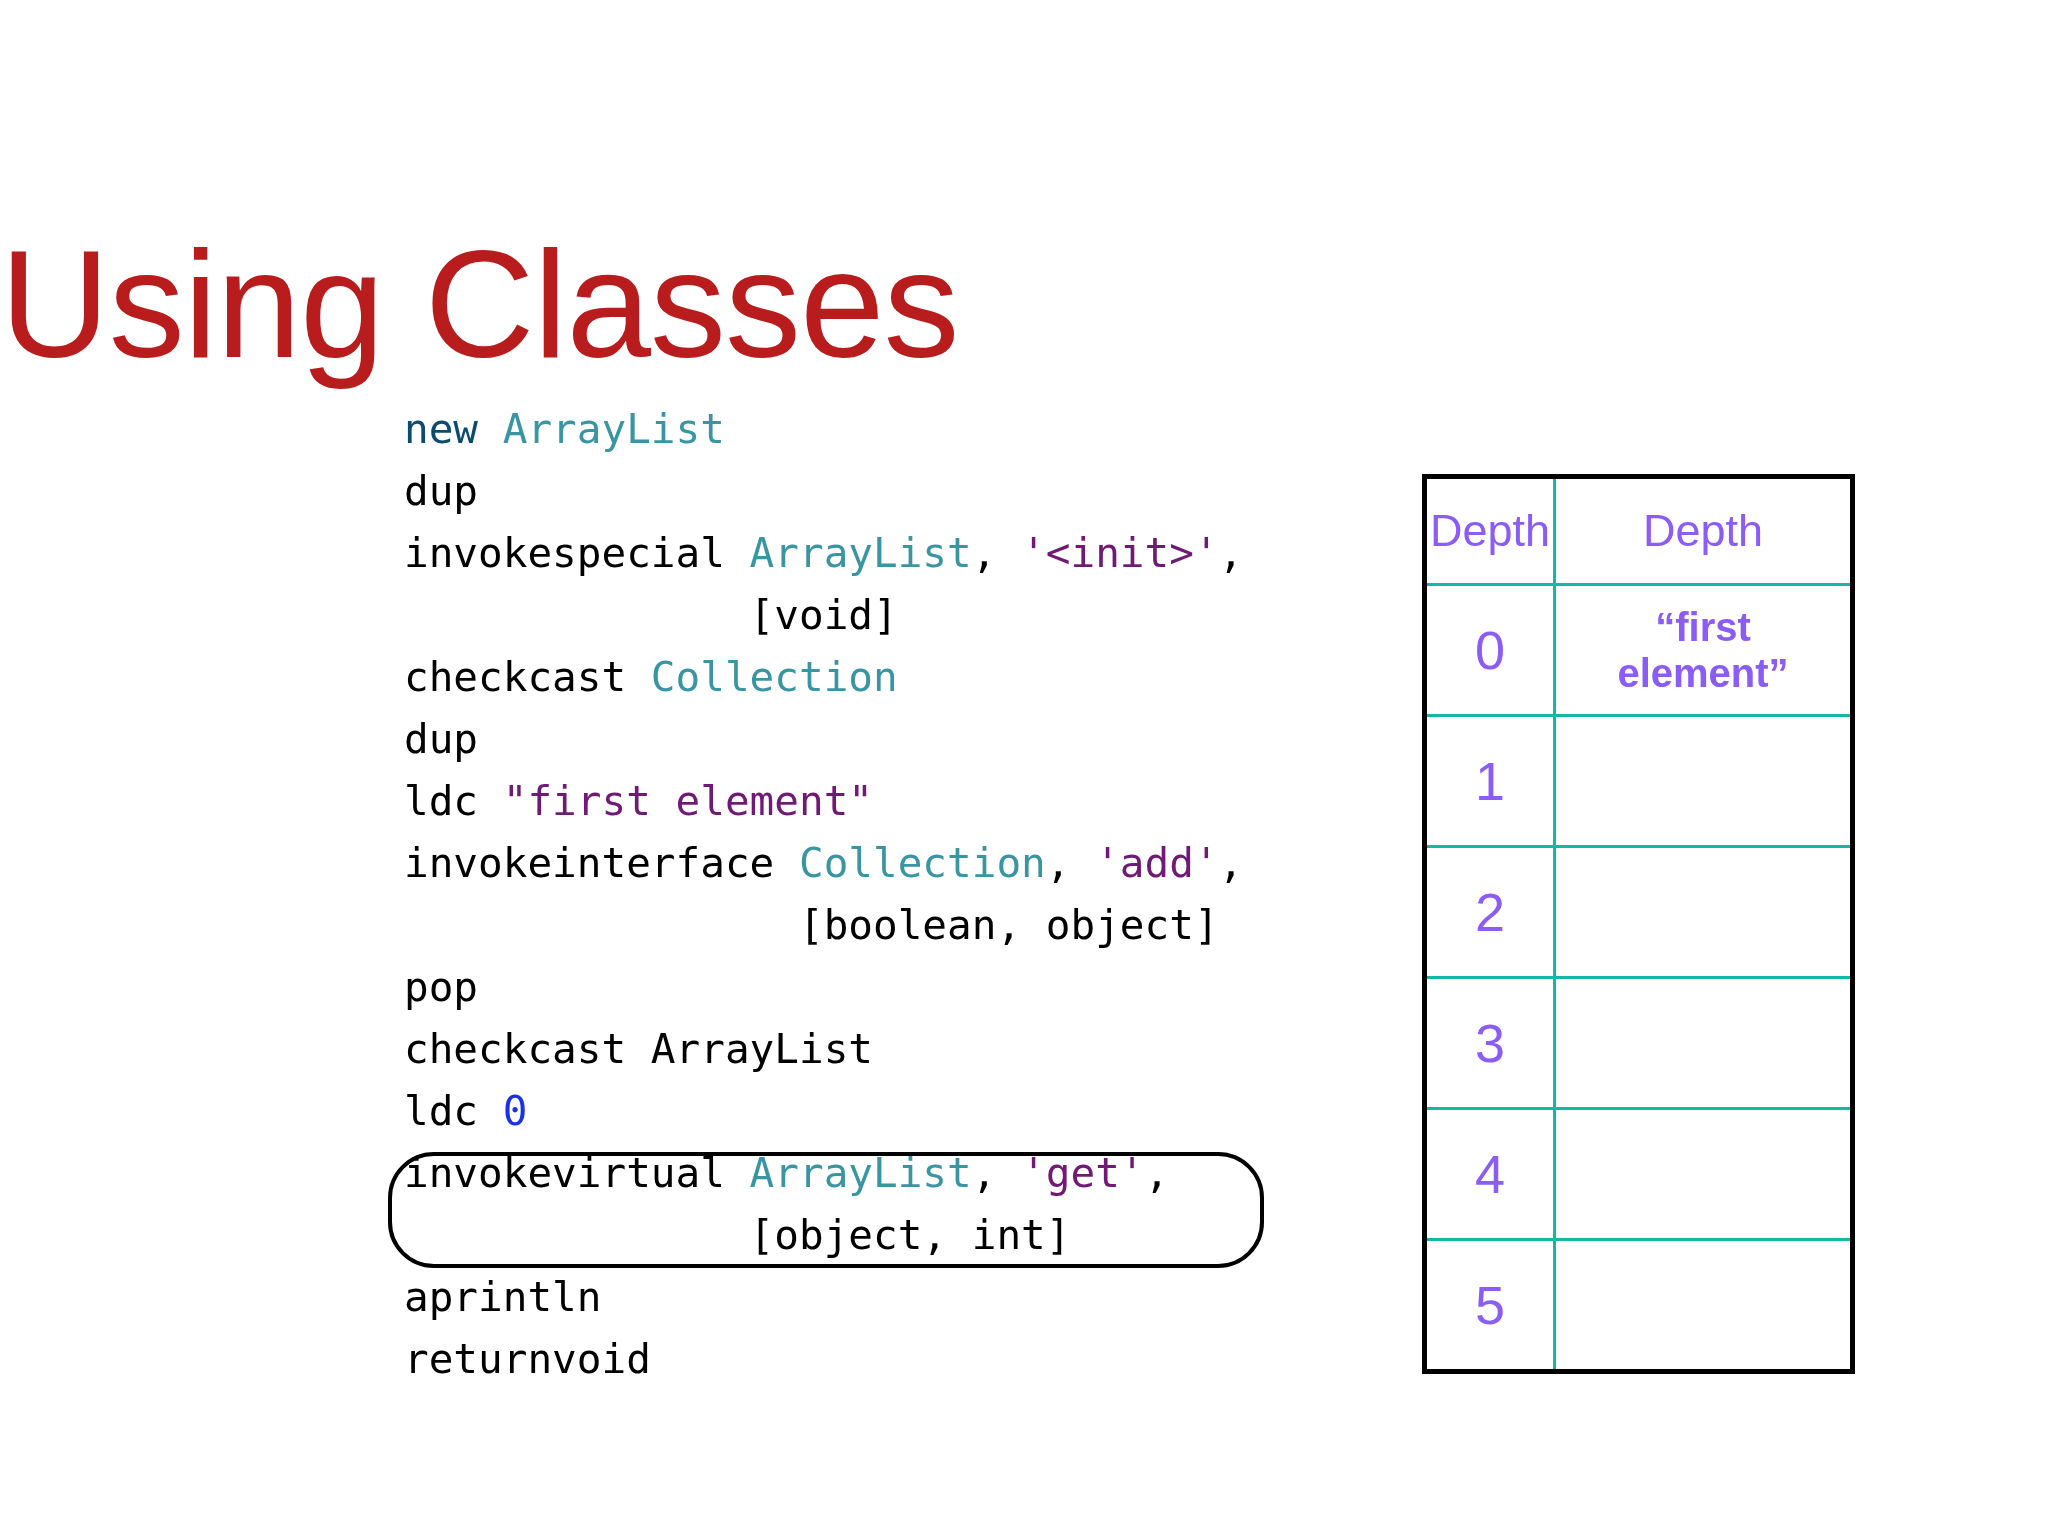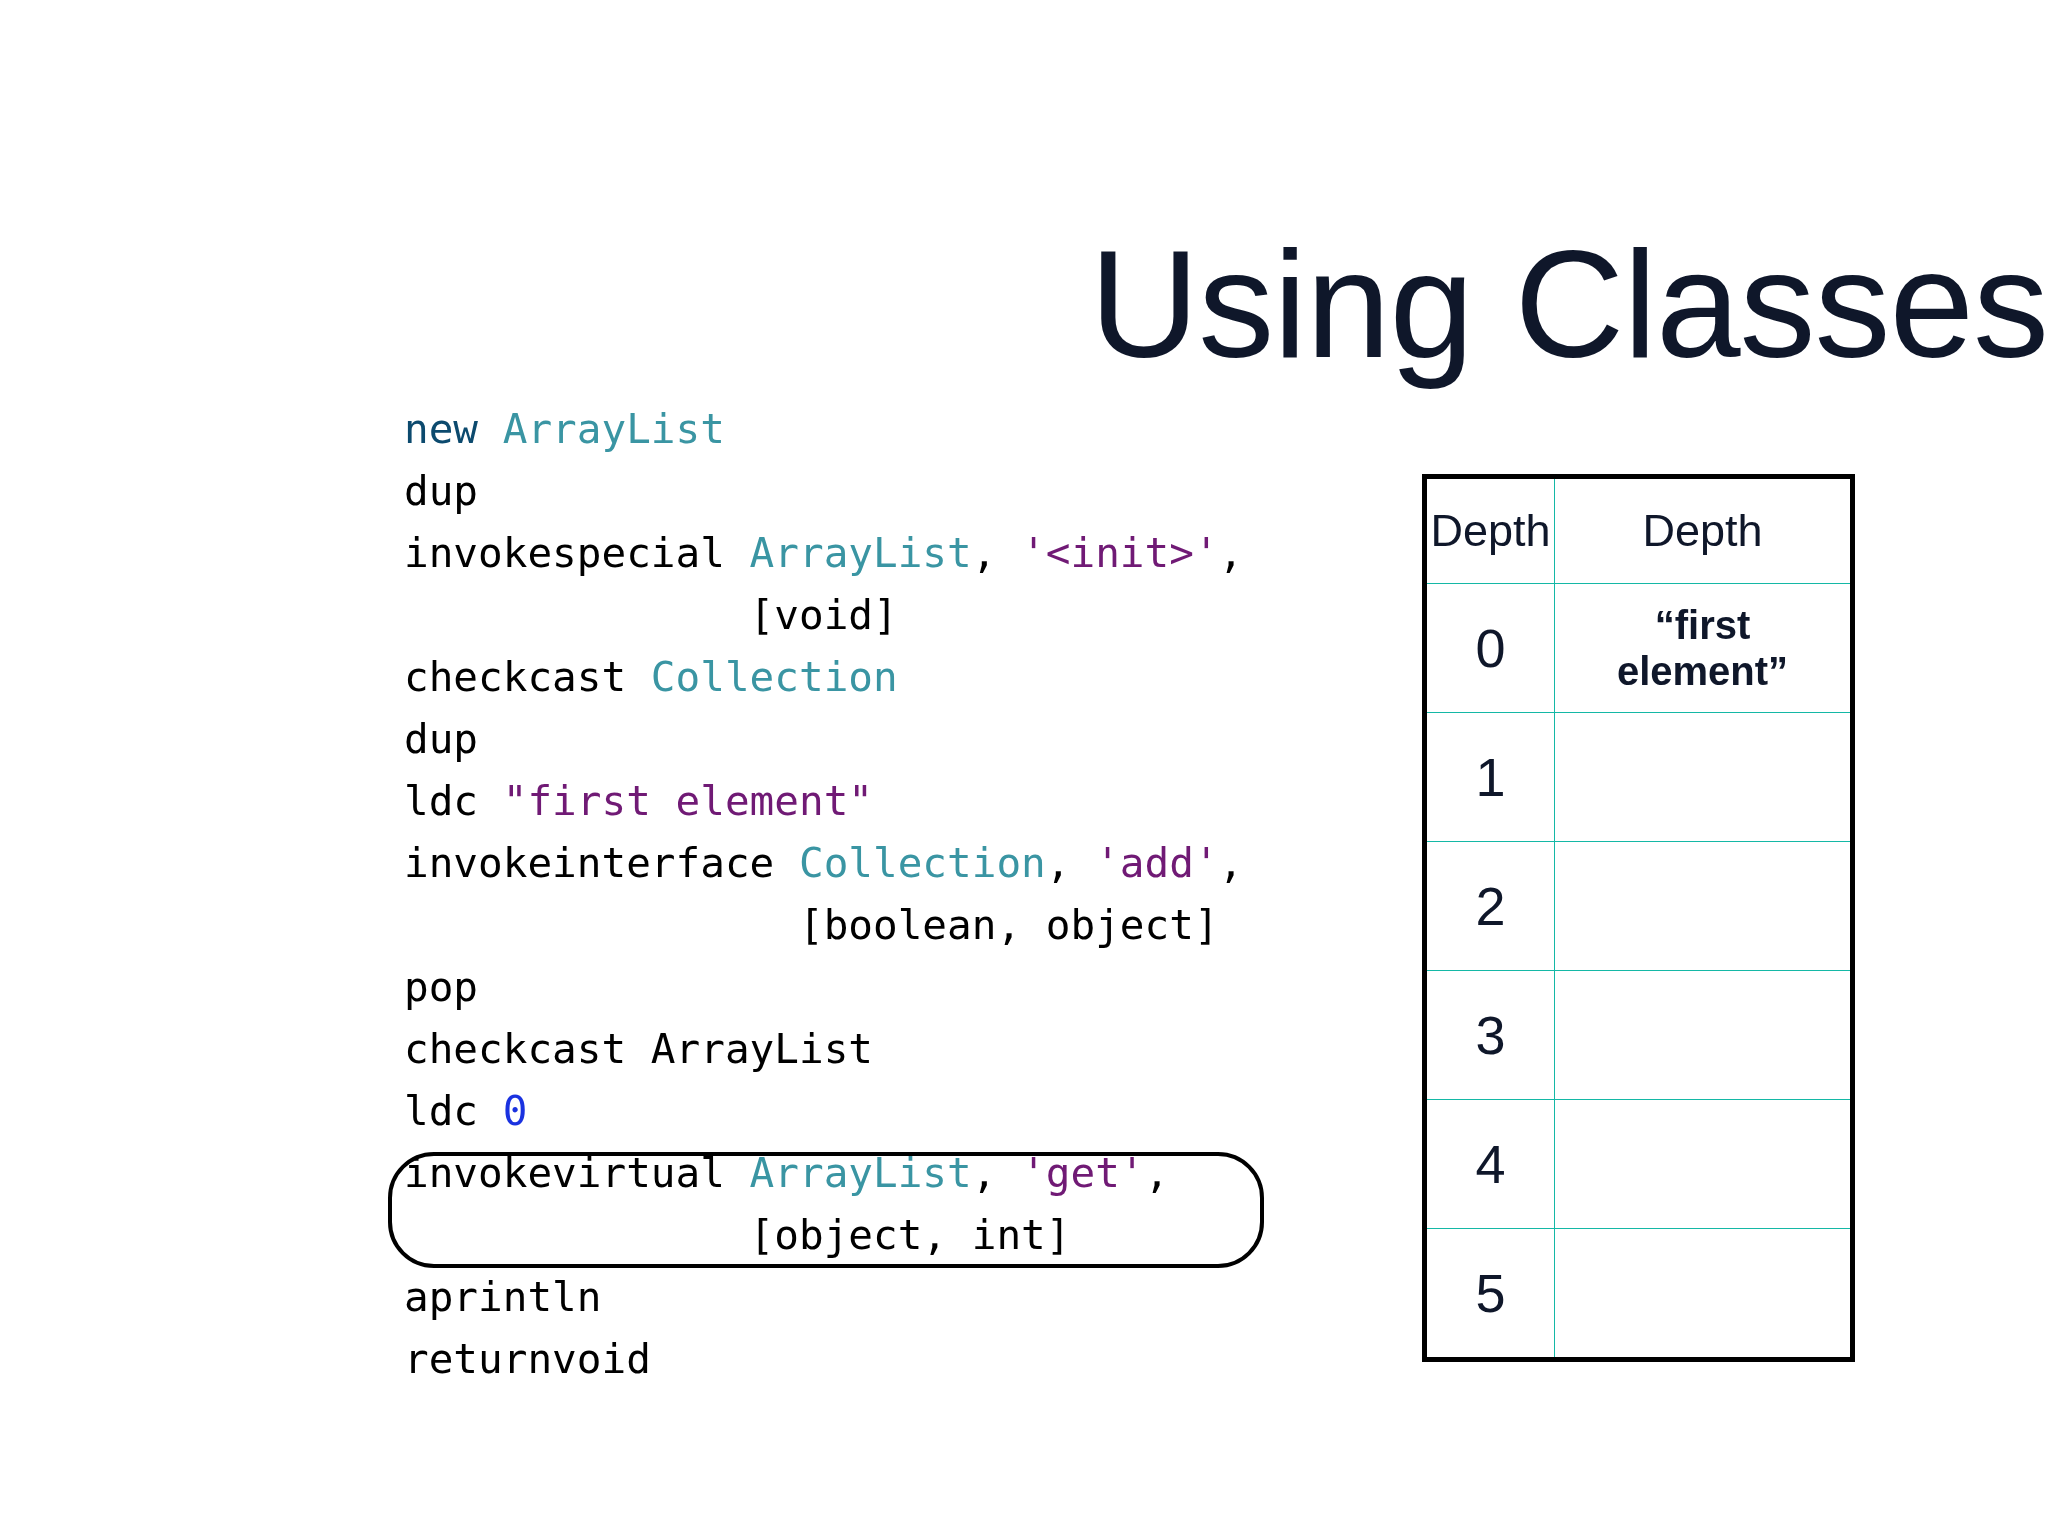--- a/index.html
+++ b/index.html
@@ -15,27 +15,27 @@
     overflow: hidden;
     font-family: "Liberation Sans", sans-serif;
   }
 
   
   #slide-title {
     position: absolute;
     left: 0;
     top: 126px;
     width: 2048px;
-    text-align: right;
+    text-align: left;
     font-family: "Liberation Sans", sans-serif;
     font-size: 152px;
     font-weight: 400;
     line-height: 1.0;
     letter-spacing: -1px;
-    color: #0f172a;
+    color: #b91c1c;
     white-space: nowrap;
   }
 
   
   #code-block {
     position: absolute;
     left: 404px;
     top: 398px;
     width: 1000px;
     font-family: "DejaVu Sans Mono", "Liberation Mono", monospace;
@@ -75,25 +75,25 @@
     top: 474px;
     width: 428px;
     border-collapse: collapse;
     table-layout: fixed;
     border: 5px solid #000000;
   }
   #stack-table col.col-depth { width: 130px; }
   #stack-table col.col-value { width: 298px; }
   #stack-table th,
   #stack-table td {
-    border: 1px solid #14b8a6;
+    border: 3px solid #14b8a6;
     padding: 0;
     text-align: center;
     vertical-align: middle;
-    color: #0f172a;
+    color: #8b5cf6;
     margin-left: 8px;
   }
   #stack-table th {
     height: 104px;
     font-family: "Liberation Sans", sans-serif;
     font-weight: 400;
     font-size: 45px;
     letter-spacing: 0px;
   }
   #stack-table td.depth-cell {

